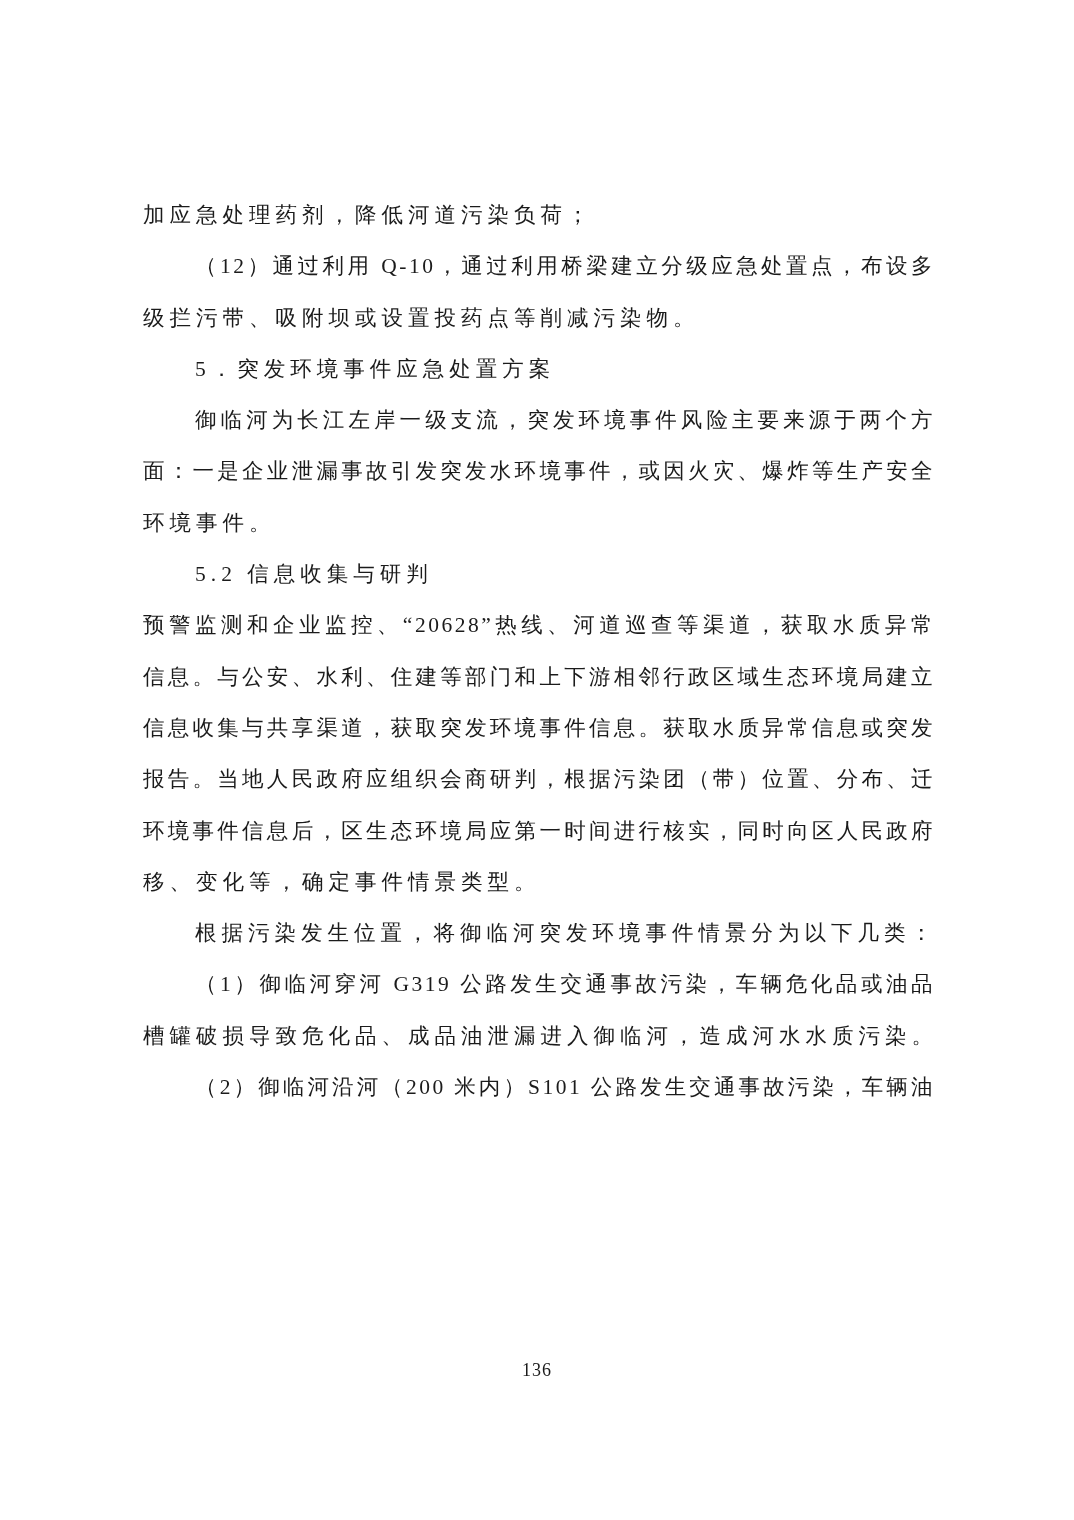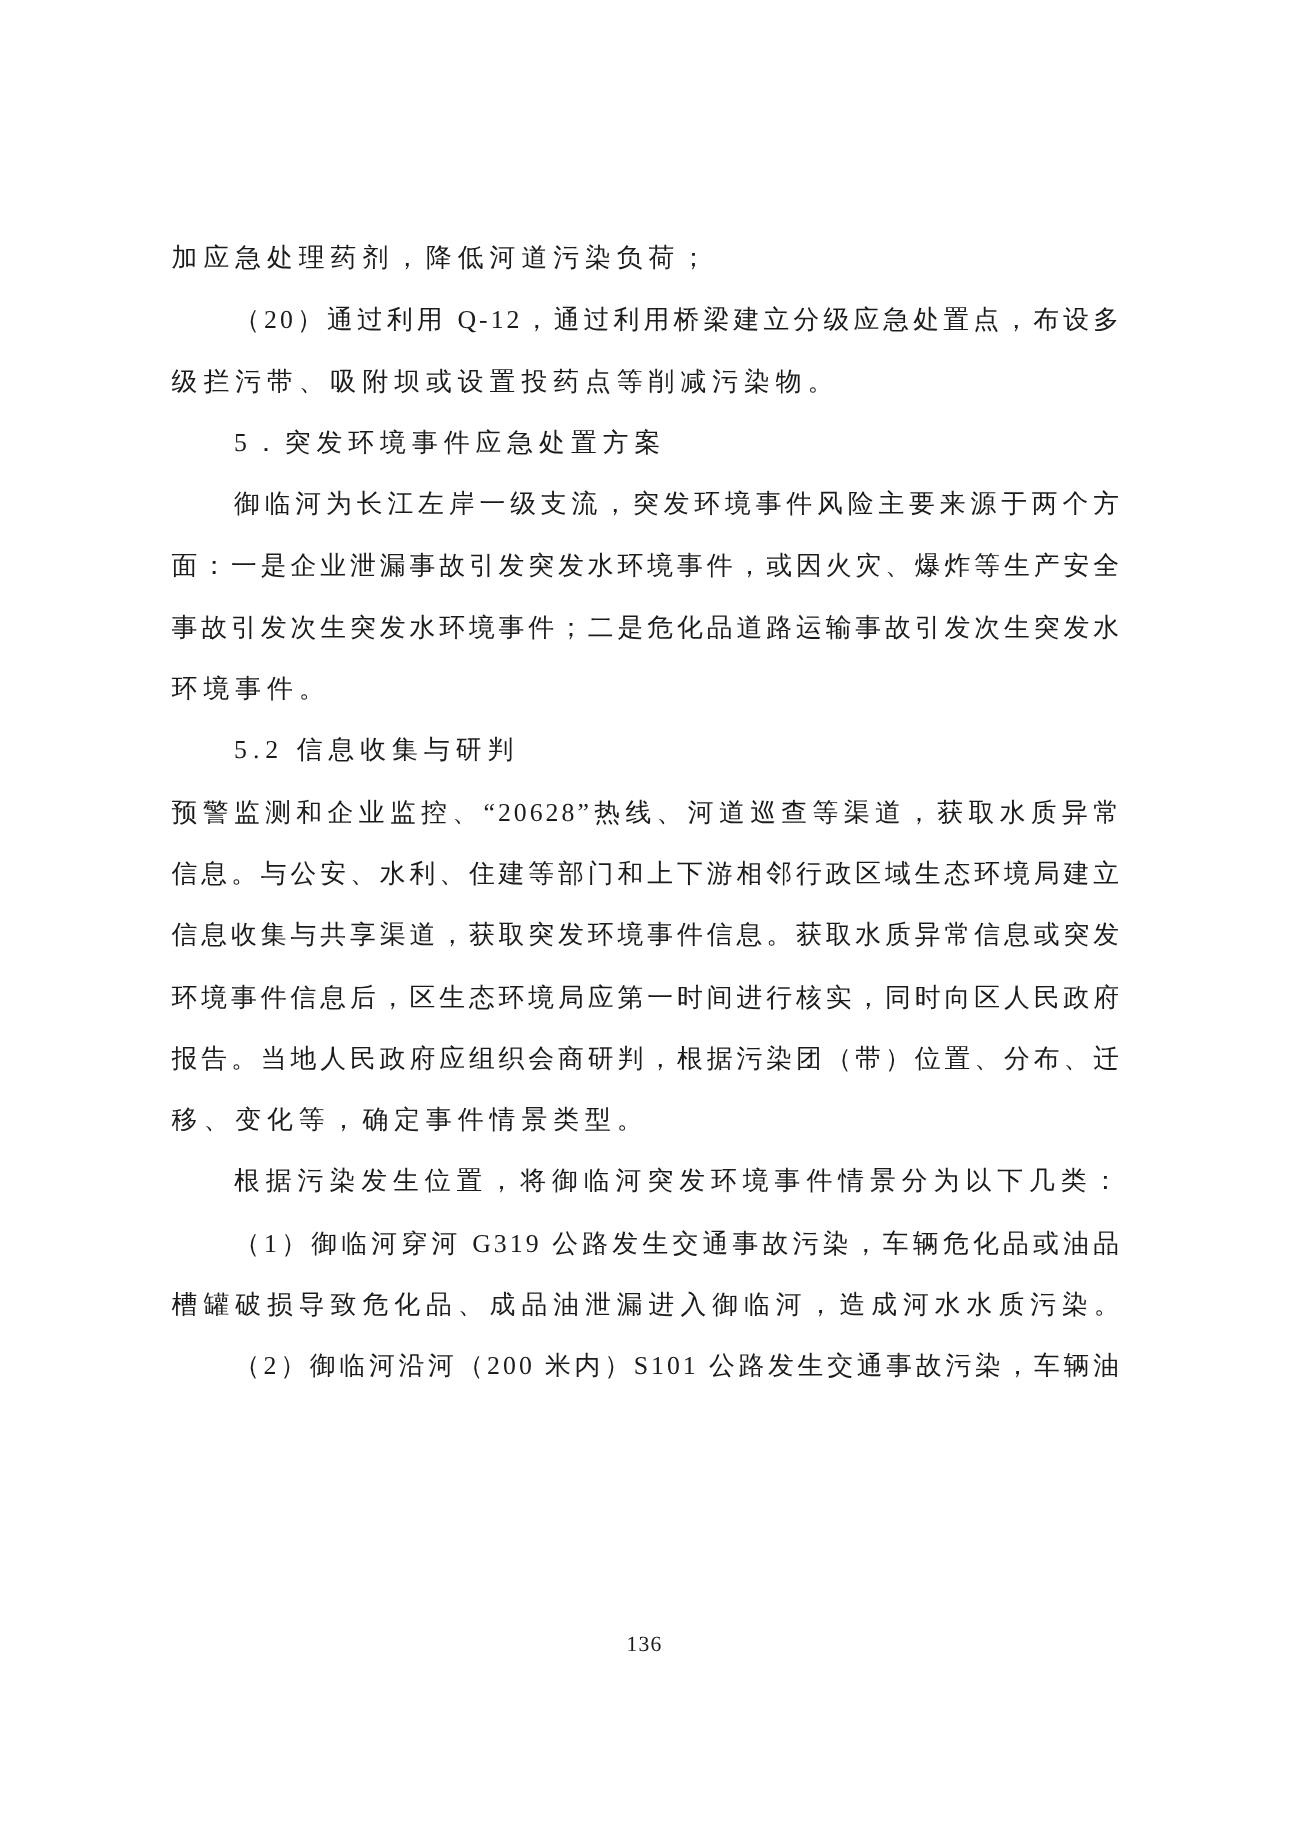--- a/index.html
+++ b/index.html
@@ -43,33 +43,32 @@
     letter-spacing: 1px;
     line-height: 24px;
   }
 </style>
 </head>
 <body>
 
 <div class="page">
   <div class="content">
     <div class="line">加应急处理药剂，降低河道污染负荷；</div>
-    <div class="line indent justify">（20）通过利用 Q-12，通过利用桥梁建立分级应急处置点，布设多</div>
+    <div class="line indent justify">（12）通过利用 Q-10，通过利用桥梁建立分级应急处置点，布设多</div>
     <div class="line">级拦污带、吸附坝或设置投药点等削减污染物。</div>
     <div class="line indent">5．突发环境事件应急处置方案</div>
     <div class="line indent justify">御临河为长江左岸一级支流，突发环境事件风险主要来源于两个方</div>
     <div class="line justify">面：一是企业泄漏事故引发突发水环境事件，或因火灾、爆炸等生产安全</div>
-    <div class="line justify">事故引发次生突发水环境事件；二是危化品道路运输事故引发次生突发水</div>
     <div class="line">环境事件。</div>
     <div class="line indent">5.2 信息收集与研判</div>
     <div class="line justify">预警监测和企业监控、“20628”热线、河道巡查等渠道，获取水质异常</div>
     <div class="line justify">信息。与公安、水利、住建等部门和上下游相邻行政区域生态环境局建立</div>
     <div class="line justify">信息收集与共享渠道，获取突发环境事件信息。获取水质异常信息或突发</div>
+    <div class="line justify">报告。当地人民政府应组织会商研判，根据污染团（带）位置、分布、迁</div>
     <div class="line justify">环境事件信息后，区生态环境局应第一时间进行核实，同时向区人民政府</div>
-    <div class="line justify">报告。当地人民政府应组织会商研判，根据污染团（带）位置、分布、迁</div>
     <div class="line">移、变化等，确定事件情景类型。</div>
     <div class="line indent">根据污染发生位置，将御临河突发环境事件情景分为以下几类：</div>
     <div class="line indent justify">（1）御临河穿河 G319 公路发生交通事故污染，车辆危化品或油品</div>
     <div class="line">槽罐破损导致危化品、成品油泄漏进入御临河，造成河水水质污染。</div>
     <div class="line indent justify">（2）御临河沿河（200 米内）S101 公路发生交通事故污染，车辆油</div>
   </div>
   <div class="page-number">136</div>
 </div>
 
 </body></html>

